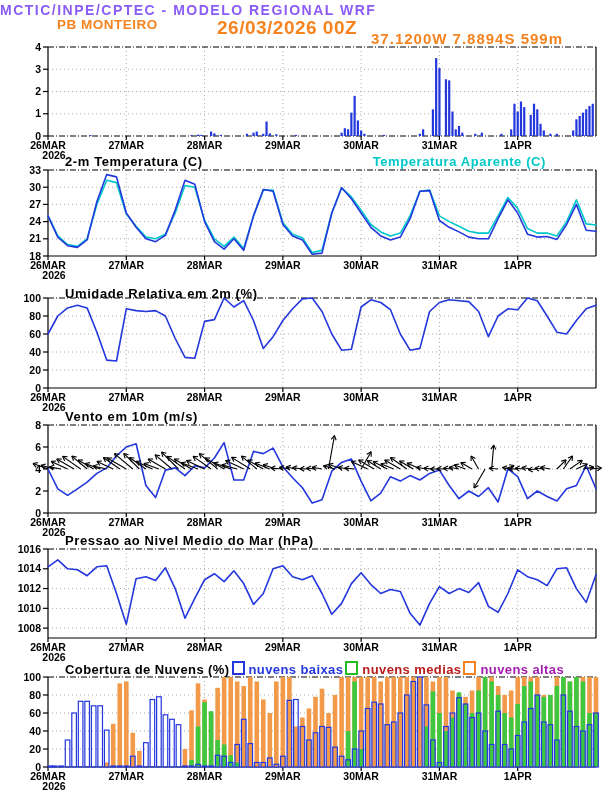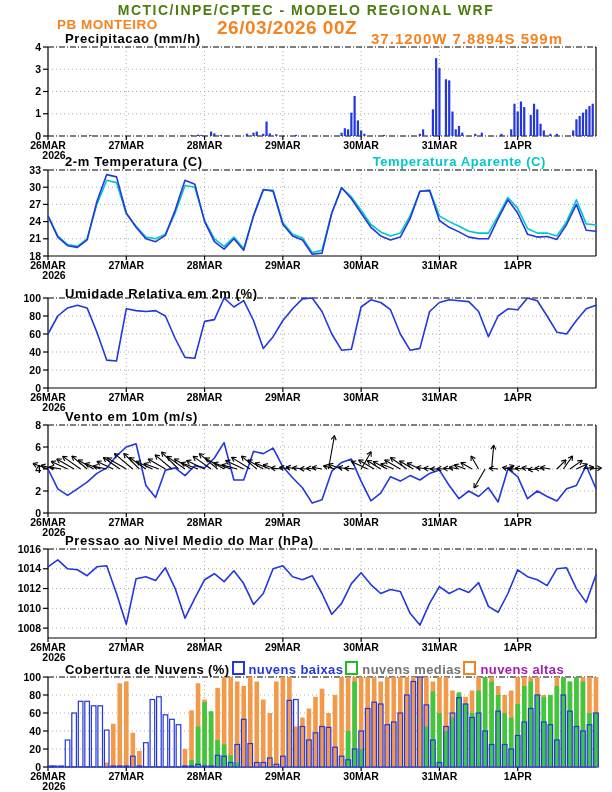--- a/index.html
+++ b/index.html
@@ -1,29 +1,29 @@
 <!DOCTYPE html>
 <html><head>
 <meta charset="utf-8">
 <style>
   html,body{margin:0;padding:0;background:#fff;}
   .page{position:relative;width:612px;height:792px;background:#fff;overflow:hidden;
         font-family:"Liberation Sans",sans-serif;font-weight:bold;}
-  .hdr1{position:absolute;top:2px;left:0;right:0;text-align:center;font-size:14px;
-        letter-spacing:1.5px;color:#4d7c0f;}
+  .hdr1{position:absolute;top:2px;left:0;right:0;font-size:14px;
+        letter-spacing:1.5px;color:#8b5cf6;}
   .hdr2a{position:absolute;top:17px;left:33px;font-size:13.5px;letter-spacing:.5px;color:#f5831f;padding-left:24px;}
   .hdr2b{position:absolute;top:17px;left:217px;font-size:19px;letter-spacing:.5px;color:#f5831f;}
   .loc{position:absolute;top:30px;right:49px;font-size:15px;letter-spacing:1px;color:#f5831f;}
   .ptitle{position:absolute;left:65px;font-size:13px;letter-spacing:.6px;color:#000;white-space:nowrap;}
   .rt{position:absolute;right:66px;top:154px;font-size:13px;letter-spacing:.6px;color:#00c8c8;white-space:nowrap;}
   .legendrow{position:absolute;left:65px;top:661px;display:flex;align-items:center;gap:2px;
              font-size:13px;letter-spacing:.4px;white-space:nowrap;}
   .sq{display:inline-block;width:9px;height:10px;background:#fff;margin-right:4px;vertical-align:-1px;}
   .sq-blue{border:2px solid #2337dd;} .sq-green{border:2px solid #22bb22;} .sq-orange{border:2px solid #f5831f;}
-  .lg-blue{color:#2337dd;} .lg-green{color:#737373;} .lg-orange{color:#a21caf;}
+  .lg-blue{color:#2337dd;} .lg-green{color:#b91c1c;} .lg-orange{color:#a21caf;}
   svg{position:absolute;top:0;left:0;}
   svg text{font-family:"Liberation Sans",sans-serif;font-weight:bold;font-size:10.5px;fill:#000;}
 </style>
 </head>
 <body>
 
 <div class="page">
   <svg id="plot" width="612" height="792">
       <g>
         <g>
@@ -840,21 +840,20 @@
           <rect x="593.7" y="713" width="4.6" height="54" fill="none" stroke="#2337dd" stroke-width="1.2"></rect>
         </g>
       </g>
     </svg>
 
   <div class="hdr1">MCTIC/INPE/CPTEC - MODELO REGIONAL WRF</div>
   <div class="hdr2a">PB MONTEIRO</div>
   <div class="hdr2b">26/03/2026 00Z</div>
   <div class="loc">37.1200W 7.8894S 599m</div>
 
-  <div class="ptitle" style="top:31px">Precipitacao (mm/h)</div>
   <div class="ptitle" style="top:154px">2-m Temperatura (C)</div>
   <div class="rt">Temperatura Aparente (C)</div>
   <div class="ptitle" style="top:286px">Umidade Relativa em 2m (%)</div>
   <div class="ptitle" style="top:409px">Vento em 10m (m/s)</div>
   <div class="ptitle" style="top:533px">Pressao ao Nivel Medio do Mar (hPa)</div>
 
   <div class="legendrow">
     <span>Cobertura de Nuvens (%)</span>
     <span><span class="sq sq-blue"></span><span class="lg-blue">nuvens baixas</span></span>
     <span><span class="sq sq-green"></span><span class="lg-green">nuvens medias</span></span>

